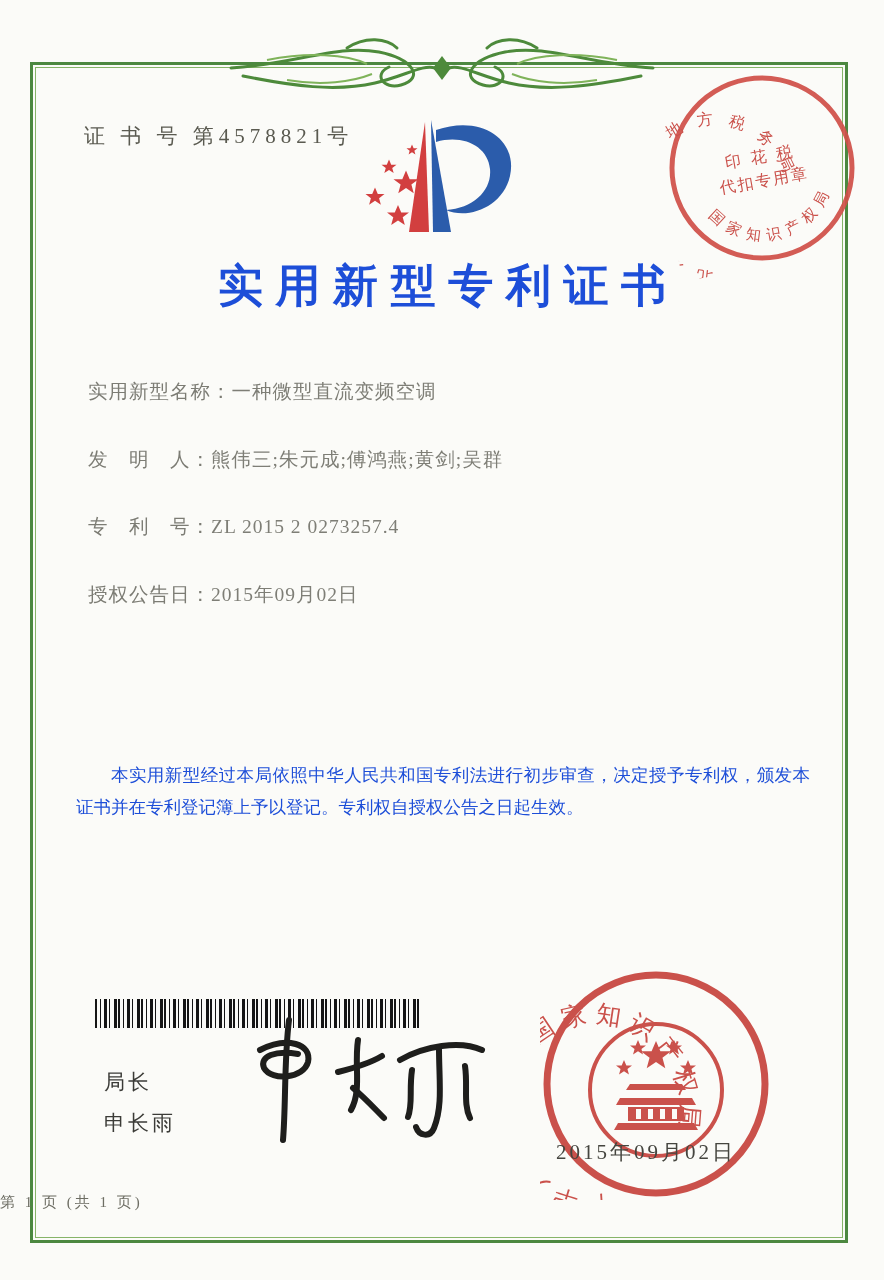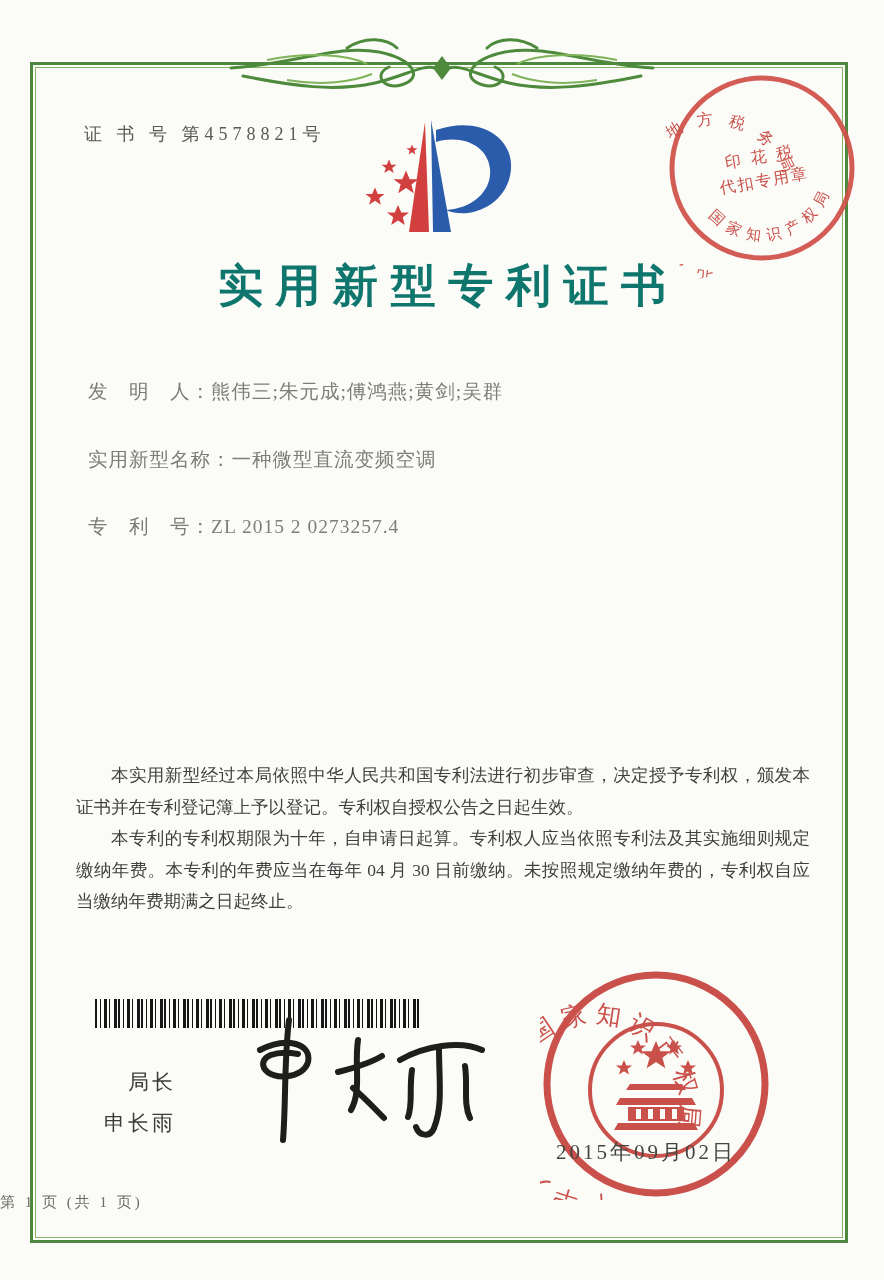--- a/index.html
+++ b/index.html
@@ -7,48 +7,48 @@
     position:relative;width:884px;height:1280px;margin:0 auto;
     background:#fbfbf8;overflow:hidden;
     font-family:"Liberation Serif","DejaVu Serif",serif;
   }
   
   .frame{position:absolute;left:30px;top:62px;width:812px;height:1175px;
     border:3px solid #4c8840;z-index:1;}
   .frame-inner{position:absolute;inset:2px;border:1px solid #86b468;}
   .ornament{position:absolute;left:50%;top:24px;transform:translateX(-50%);z-index:2;}
   
-  .cert-no{position:absolute;left:84px;top:122px;font-size:18px;letter-spacing:5px;color:#5a5a50;z-index:3;}
+  .cert-no{position:absolute;left:84px;top:122px;font-size:21px;letter-spacing:5px;color:#5a5a50;z-index:3;}
   .logo{position:absolute;left:332px;top:106px;z-index:2;}
   .tax-seal{position:absolute;left:664px;top:70px;width:196px;height:196px;
     transform:rotate(-10deg);opacity:.93;z-index:4;}
   .title{position:absolute;left:0;top:256px;width:100%;text-align:center;
     font-size:45px;font-weight:600;letter-spacing:.28em;text-indent:.28em;
-    color:#0f766e;z-index:3;}
+    color:#1d4ed8;z-index:3;}
   
   .fields{position:absolute;left:88px;top:378px;z-index:3;}
   .field-row{height:67.5px;font-size:19.5px;color:#81817a;letter-spacing:1px;white-space:nowrap;}
   .field-row .lbl{color:#7c7c74;}
   .field-row .val{color:#7e7e76;}
   
   .paras{position:absolute;left:76px;top:760px;width:734px;z-index:3;
-    font-size:17.5px;line-height:31.5px;color:#404040;text-align:justify;}
+    font-size:17.5px;line-height:31.5px;color:#1d4ed8;text-align:justify;}
   .paras p{margin:0;text-indent:2em;}
   
   .barcode{position:absolute;left:95px;top:999px;width:325px;height:29px;z-index:3;
     background-image:
       repeating-linear-gradient(90deg,
         #161616 0 2px,transparent 2px 5px,
         #161616 5px 6px,transparent 6px 9px,
         #161616 9px 12px,transparent 12px 14px,
         #161616 14px 15px,transparent 15px 19px,
         #161616 19px 22px,transparent 22px 23px);
   }
   .signer{position:absolute;left:104px;top:1062px;z-index:3;
-    font-size:21px;color:#3b3b37;letter-spacing:3px;line-height:41px;text-align:right;}
+    font-size:21px;color:#3b3b37;letter-spacing:3px;line-height:41px;}
   .signature{position:absolute;left:232px;top:1008px;z-index:5;}
   .gov-seal{position:absolute;left:540px;top:968px;width:232px;height:232px;opacity:.93;z-index:2;}
   .seal-date{position:absolute;left:556px;top:1138px;z-index:4;
     font-size:21px;letter-spacing:3px;color:#45453f;}
   .footer{position:absolute;left:0;top:1193px;width:100%;text-align:left;
     font-size:15px;letter-spacing:3px;color:#6d6d63;z-index:3;}
   .seal-text{fill:#c7453e;font-family:"Liberation Serif","DejaVu Serif",serif;}
 </style>
 </head>
 <body>
@@ -114,33 +114,35 @@
       <textPath href="#taxBottom" startOffset="40" textLength="146">国家知识产权局</textPath>
     </text>
     <text x="98" y="92" text-anchor="middle" class="seal-text" font-size="16" letter-spacing="3" fill="#d05049">印 花 税</text>
     <text x="98" y="116" text-anchor="middle" class="seal-text" font-size="16" letter-spacing="2" fill="#d05049">代扣专用章</text>
   </svg>
 
   <div class="title">实用新型专利证书</div>
 
   <div class="fields">
     <div class="field-row">
+      <span class="lbl">实用新型名称：</span><span class="val">一种微型直流变频空调</span>
+    </div>
+    <div class="field-row">
       <span class="lbl">发　明　人：</span><span class="val">熊伟三;朱元成;傅鸿燕;黄剑;吴群</span>
     </div>
     <div class="field-row">
-      <span class="lbl">实用新型名称：</span><span class="val">一种微型直流变频空调</span>
+      <span class="lbl">专　利　号：</span><span class="val">ZL 2015 2 0273257.4</span>
     </div>
     <div class="field-row">
-      <span class="lbl">专　利　号：</span><span class="val">ZL 2015 2 0273257.4</span>
+      <span class="lbl">授权公告日：</span><span class="val">2015年09月02日</span>
     </div>
   </div>
 
   <div class="paras">
     <p>本实用新型经过本局依照中华人民共和国专利法进行初步审查，决定授予专利权，颁发本证书并在专利登记簿上予以登记。专利权自授权公告之日起生效。</p>
-    <p>本专利的专利权期限为十年，自申请日起算。专利权人应当依照专利法及其实施细则规定缴纳年费。本专利的年费应当在每年 04 月 30 日前缴纳。未按照规定缴纳年费的，专利权自应当缴纳年费期满之日起终止。</p>
   </div>
 
   <div class="barcode"></div>
 
   <div class="signer">
     <div>局长</div>
     <div>申长雨</div>
   </div>
 
   <svg class="signature" width="270" height="145" viewBox="0 0 270 145">

